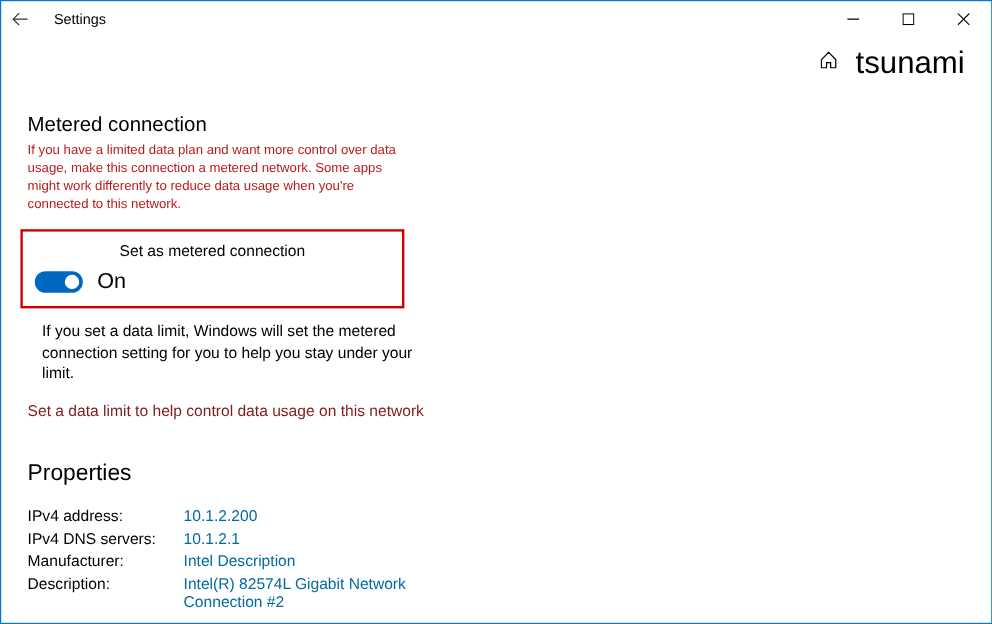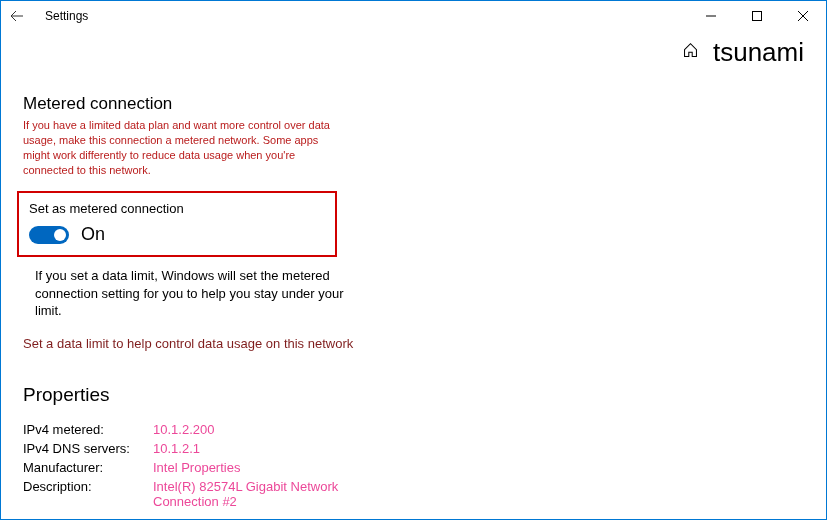--- a/index.html
+++ b/index.html
@@ -39,20 +39,21 @@
 
     .section-title { font-size: 17px; font-weight: 400; margin-bottom: 4px; }
     .desc-text { font-size: 11px; color: #b91c1c; line-height: 1.35; max-width: 320px; margin-bottom: 14px; }
     .desc-text2 { font-size: 13px; color: #000; line-height: 1.35; max-width: 320px; margin: 10px 12px 14px; }
 
     .highlight-box {
       border: 2px solid #d10000;
       padding: 8px 10px 10px;
       width: 320px;
       margin-left: -6px;
+      text-align: center;
     }
     .toggle-label { font-size: 13px; margin-bottom: 8px; }
     .toggle-row { display: flex; align-items: center; gap: 12px; }
     .toggle {
       width: 40px; height: 18px; border-radius: 10px;
       background: #0067c0;
       position: relative; cursor: pointer;
     }
     .toggle::after {
       content: "";
@@ -60,21 +61,21 @@
       width: 12px; height: 12px; border-radius: 50%; background: #fff;
     }
     .toggle-state { font-size: 18px; }
 
     .link { color: #7f1d1d; font-size: 13px; cursor: pointer; }
 
     .props-title { font-size: 19px; font-weight: 400; margin: 32px 0 14px; }
     .props-table { font-size: 13px; }
     .prop-row { display: flex; align-items: baseline; padding: 2px 0; }
     .prop-key { width: 130px; }
-    .prop-val { color: #ec4899; max-width: 200px; }
+    .prop-val { color: #0369a1; max-width: 200px; }
   </style>
 </head>
 <body>
 
 <div class="titlebar">
   <div class="titlebar-left">
     <div class="back-btn">
       <svg width="14" height="14" viewBox="0 0 14 14">
         <path d="M6 2 L1 7 L6 12 M1.5 7 H13" stroke="#333" stroke-width="1" fill="none"></path>
       </svg>
@@ -121,30 +122,30 @@
       <span class="toggle-state">On</span>
     </div>
   </div>
 
   <p class="desc-text2">If you set a data limit, Windows will set the metered connection setting for you to help you stay under your limit.</p>
   <a class="link">Set a data limit to help control data usage on this network</a>
 
   <h2 class="props-title">Properties</h2>
   <div class="props-table">
     <div class="prop-row">
-        <span class="prop-key">IPv4 metered:</span>
+        <span class="prop-key">IPv4 address:</span>
         <span class="prop-val">10.1.2.200</span>
       </div>
     <div class="prop-row">
         <span class="prop-key">IPv4 DNS servers:</span>
         <span class="prop-val">10.1.2.1</span>
       </div>
     <div class="prop-row">
         <span class="prop-key">Manufacturer:</span>
-        <span class="prop-val">Intel Properties</span>
+        <span class="prop-val">Intel Description</span>
       </div>
     <div class="prop-row">
         <span class="prop-key">Description:</span>
         <span class="prop-val">Intel(R) 82574L Gigabit Network Connection #2</span>
       </div>
 
   </div>
   
 
 </div>

